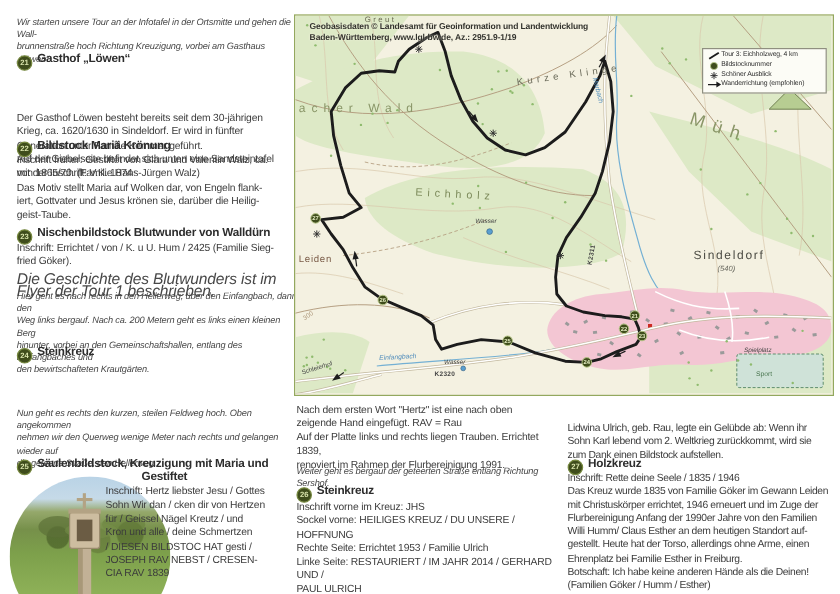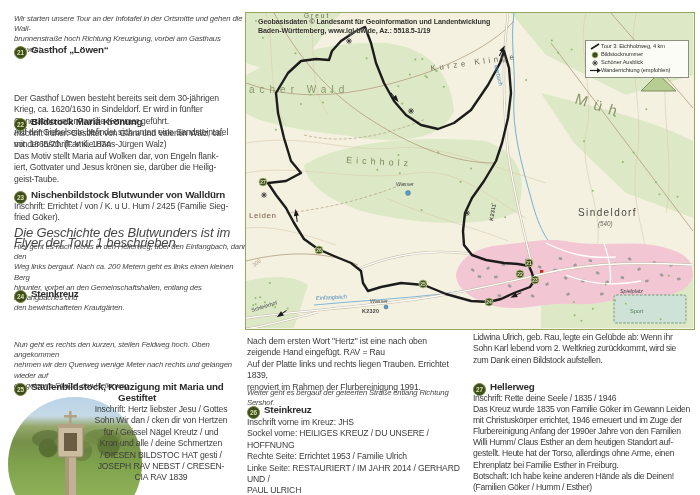--- a/index.html
+++ b/index.html
@@ -27,21 +27,21 @@
   .lico{width:12px;flex:0 0 12px;display:flex;justify-content:center;}
   .photo{position:absolute;left:8px;top:397px;width:134px;height:134px;border-radius:50%;
          overflow:hidden;background:
            radial-gradient(circle at 30% 38%, rgba(60,80,30,.55) 0 7%, transparent 8%),
            radial-gradient(circle at 75% 36%, rgba(70,90,35,.5) 0 8%, transparent 9%),
            radial-gradient(circle at 55% 40%, rgba(90,105,50,.45) 0 9%, transparent 10%),
            linear-gradient(180deg,#b9d3e6 0%,#c6dae8 14%,#95a86b 22%,#76904a 33%,
                            #7da04b 48%,#8db057 72%,#9ab964 100%);}
   .s25body{position:absolute;left:88px;top:404px;width:146px;font-size:8.6px;
            line-height:11.4px;letter-spacing:-0.15px;white-space:pre-line;
-           text-align:center;color:#3c3c3c;}
+           color:#3c3c3c;}
   svg text{font-family:"Liberation Sans",sans-serif;}
   .t-wald{fill:#8a9668;font-size:10px;letter-spacing:5px;}
   .t-kling{fill:#6d6d5c;font-size:8px;letter-spacing:3.5px;}
   .t-eich{fill:#7c8a5a;font-size:9px;letter-spacing:4px;}
   .t-mueh{fill:#8a9668;font-size:15px;letter-spacing:7px;}
   .t-sind{fill:#4a4a42;font-size:10px;letter-spacing:1.4px;}
   .t-elev{fill:#6a6a60;font-size:6.3px;font-style:italic;}
   .t-leiden{fill:#7a5c48;font-size:8px;letter-spacing:.6px;}
   .t-small{fill:#454545;font-size:5.3px;}
   .t-blue{fill:#4f8cbb;font-size:5.6px;font-style:italic;}
@@ -385,21 +385,21 @@
             <text class="mnum" text-anchor="middle" dy="1.7">26</text>
           </g>
         <g transform="translate(17,169)">
             <circle r="4" fill="#3f4d1c" stroke="#b9c98a" stroke-width="0.8"></circle>
             <text class="mnum" text-anchor="middle" dy="1.7">27</text>
           </g>
       </g>
     </svg>
 
     <div class="attr">Geobasisdaten © Landesamt für Geoinformation und Landentwicklung
-Baden-Württemberg, www.lgl-bw.de, Az.: 5518.5-1/19</div>
+Baden-Württemberg, www.lgl-bw.de, Az.: 2951.9-1/19</div>
 
     <div class="legend">
       <div class="lrow">
         <span class="lico">
           <svg width="10" height="7">
               <line x1="1" y1="6" x2="9" y2="1" stroke="#1c1c1c" stroke-width="1.6"></line>
             </svg>
         </span>
         <span>Tour 3: Eichholzweg, 4 km</span>
       </div>
@@ -439,26 +439,26 @@
 
   <div class="head" style="left:247px;top:404px;">
     <span class="badge">26</span><span>Steinkreuz</span>
   </div>
   <div class="blk" style="left:247px;top:417px;width:224px;">Inschrift vorne im Kreuz: JHS
 Sockel vorne: HEILIGES KREUZ / DU UNSERE / HOFFNUNG
 Rechte Seite: Errichtet 1953 / Familie Ulrich
 Linke Seite: RESTAURIERT / IM JAHR 2014 / GERHARD UND /
 PAUL ULRICH</div>
 
-  <div class="blk" style="left:473px;top:332px;width:224px;letter-spacing:-0.3px;">Lidwina Ulrich, geb. Rau, legte ein Gelübde ab: Wenn ihr
+  <div class="blk" style="left:473px;top:351px;width:224px;letter-spacing:-0.3px;">Lidwina Ulrich, geb. Rau, legte ein Gelübde ab: Wenn ihr
 Sohn Karl lebend vom 2. Weltkrieg zurückkommt, wird sie
 zum Dank einen Bildstock aufstellen.</div>
 
   <div class="head" style="left:473px;top:381px;">
-    <span class="badge">27</span><span>Hellerweg</span>
+    <span class="badge">27</span><span>Holzkreuz</span>
   </div>
   <div class="blk" style="left:473px;top:393px;width:226px;letter-spacing:-0.3px;line-height:11.1px;">Inschrift: Rette deine Seele / 1835 / 1946
 Das Kreuz wurde 1835 von Familie Göker im Gewann Leiden
 mit Christuskörper errichtet, 1946 erneuert und im Zuge der
 Flurbereinigung Anfang der 1990er Jahre von den Familien
 Willi Humm/ Claus Esther an dem heutigen Standort auf-
 gestellt. Heute hat der Torso, allerdings ohne Arme, einen
 Ehrenplatz bei Familie Esther in Freiburg.
 Botschaft: Ich habe keine anderen Hände als die Deinen!
 (Familien Göker / Humm / Esther)</div>

